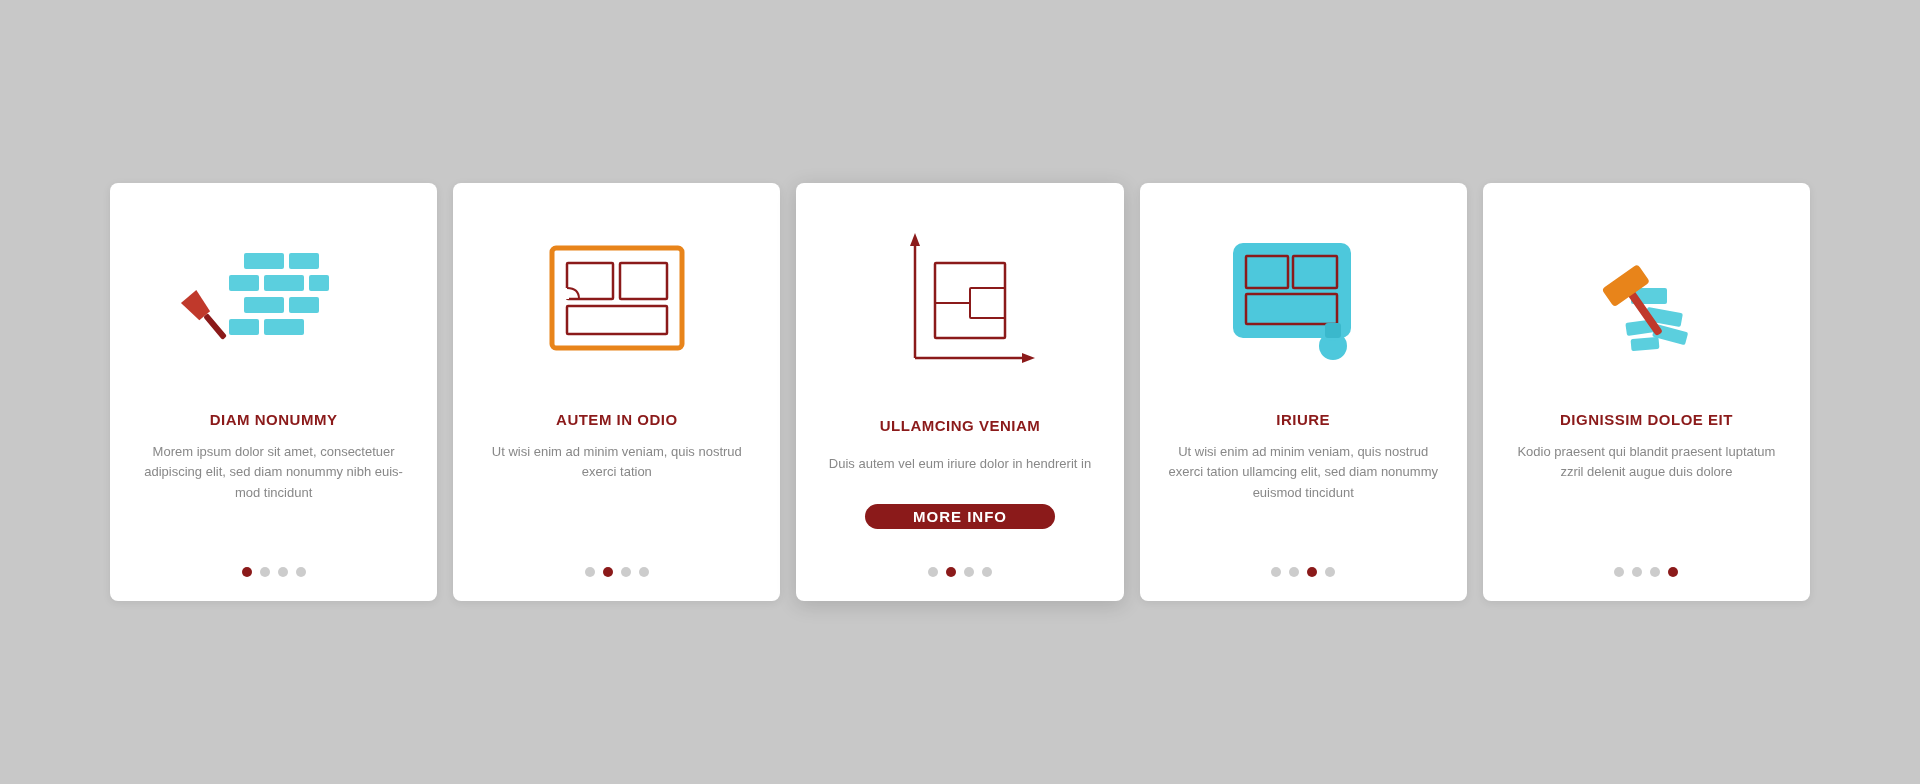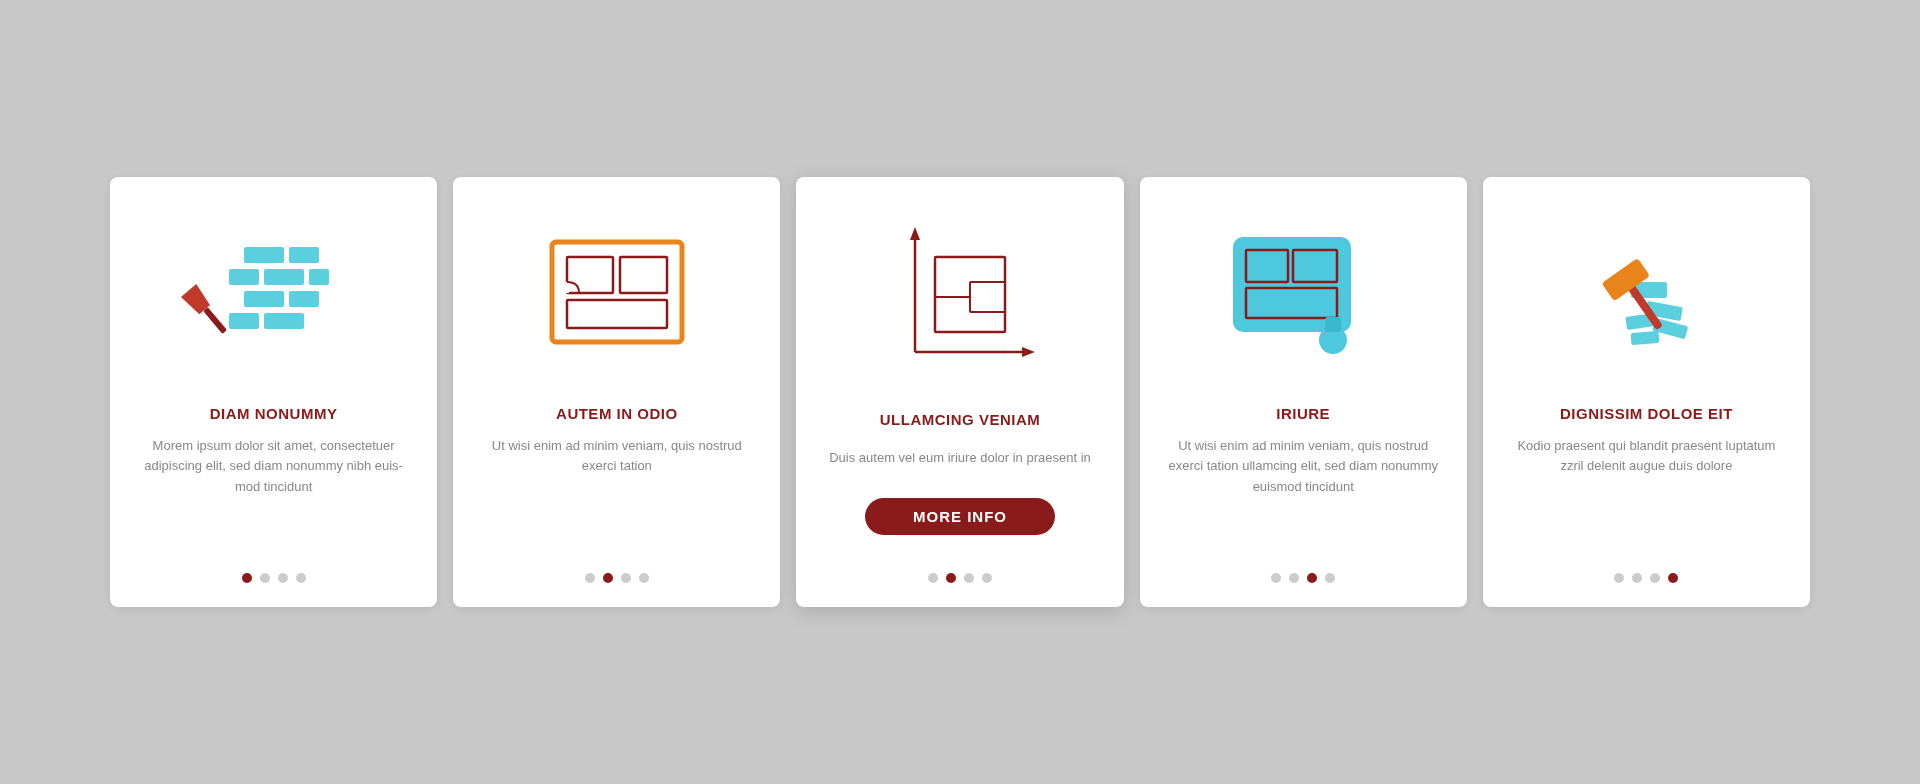--- a/index.html
+++ b/index.html
@@ -56,21 +56,21 @@
       text-align: center;
       line-height: 1.6;
       flex: 1;
       margin-bottom: 24px;
     }
     .more-info-btn {
       background-color: #8B1A1A;
       color: #fff;
       border: none;
       border-radius: 24px;
-      padding: 10px 48px;
+      padding: 4px 48px;
       font-size: 15px;
       font-weight: 700;
       cursor: pointer;
       letter-spacing: 1px;
       margin-bottom: 24px;
       text-transform: uppercase;
     }
     .dots {
       display: flex;
       gap: 8px;
@@ -158,21 +158,21 @@
 
         <line x1="30" y1="130" x2="145" y2="130" stroke="#8B1A1A" stroke-width="2.5"></line>
         <polygon points="150,130 137,125 137,135" fill="#8B1A1A"></polygon>
 
         <rect x="50" y="35" width="70" height="75" rx="1" fill="none" stroke="#8B1A1A" stroke-width="2.5"></rect>
         <rect x="85" y="60" width="35" height="30" rx="1" fill="none" stroke="#8B1A1A" stroke-width="2"></rect>
         <line x1="50" y1="75" x2="85" y2="75" stroke="#8B1A1A" stroke-width="2"></line>
       </svg>
     </div>
     <div class="card-title">ULLAMCING VENIAM</div>
-    <div class="card-text">Duis autem vel eum iriure dolor in praesent in</div>
+    <div class="card-text">Duis autem vel eum iriure dolor in hendrerit in</div>
     <button class="more-info-btn">MORE INFO</button>
     <div class="dots">
       <div class="dot"></div>
       <div class="dot active"></div>
       <div class="dot"></div>
       <div class="dot"></div>
     </div>
   </div>
 
   <div class="card">

